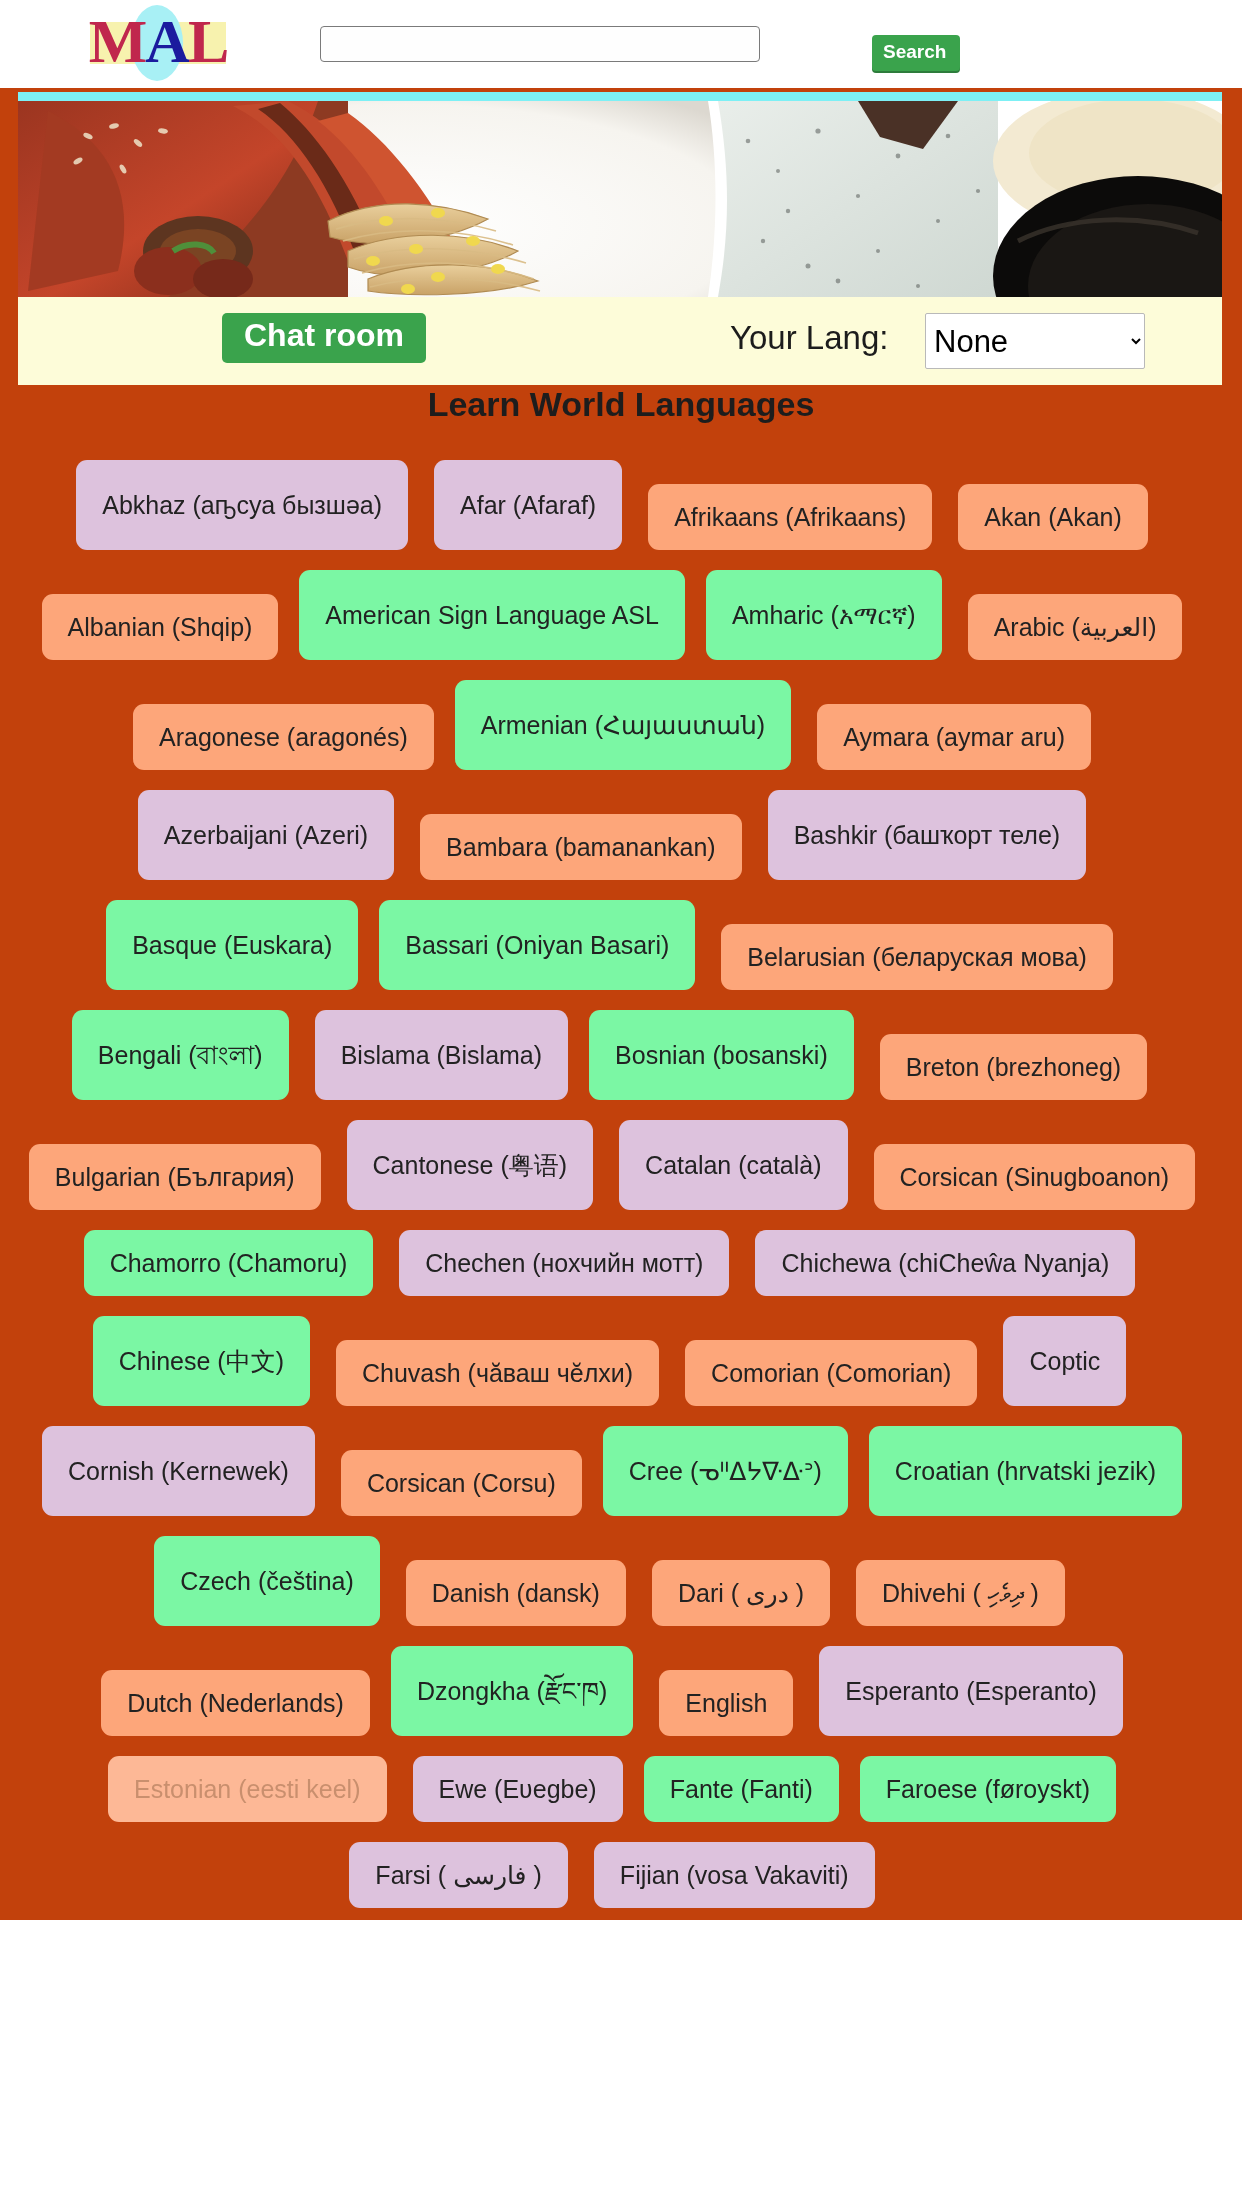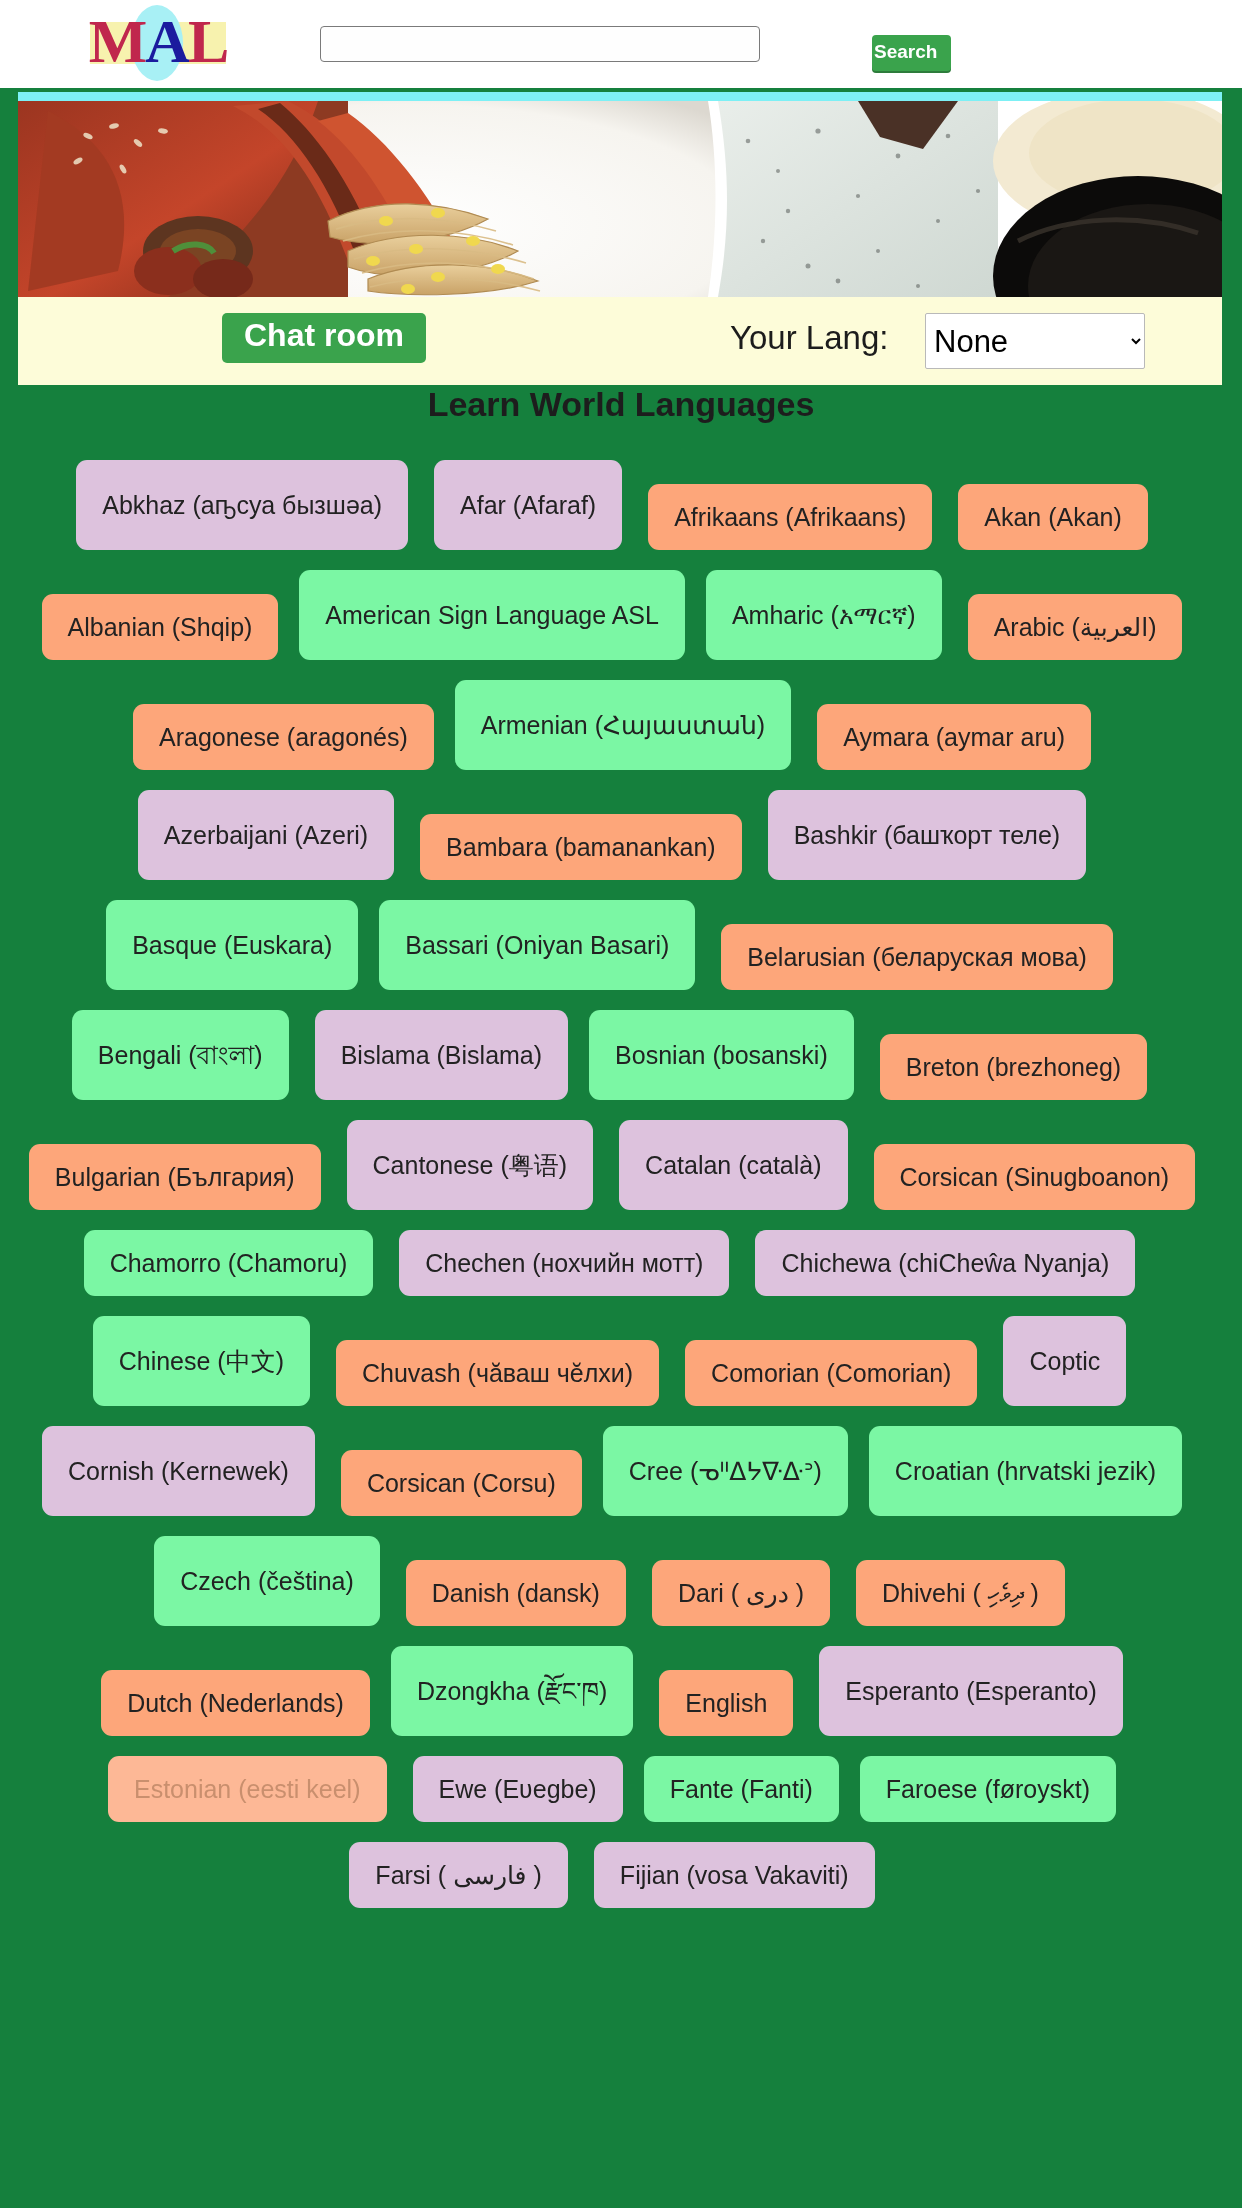--- a/index.html
+++ b/index.html
@@ -3,21 +3,21 @@
 <meta charset="utf-8">
 <style>
   * { box-sizing: border-box; }
   html, body {
     margin: 0; padding: 0;
     width: 1242px; height: 2208px;
     background: #ffffff;
     font-family: "Liberation Sans", sans-serif;
     overflow: hidden;
   }
-  #page { position: relative; width: 1242px; height: 2208px; overflow: hidden; background:#15803d; }
+  #page { position: relative; width: 1242px; height: 1920px; overflow: hidden; background:#c2410c; }
 
   
   .header {
     position: relative;
     height: 88px;
     background: #ffffff;
   }
   .logo {
     position: absolute;
     left: 78px; top: 2px;
@@ -66,21 +66,21 @@
   .search-btn {
     position: absolute;
     left: 872px; top: 35px;
     background: #3aa34c;
     color: #ffffff;
     border: none;
     border-radius: 4px;
     font-size: 19px;
     font-weight: bold;
     font-family: "Liberation Sans", sans-serif;
-    padding: 6px 14px 8px 2px;
+    padding: 6px 14px 8px 11px;
     cursor: pointer;
     box-shadow: 0 2px 0 #2d7c3b;
   }
 
   
   .banner-wrap {
     position: absolute;
     left: 18px; top: 92px;
     width: 1204px; height: 205px;
     overflow: hidden;

